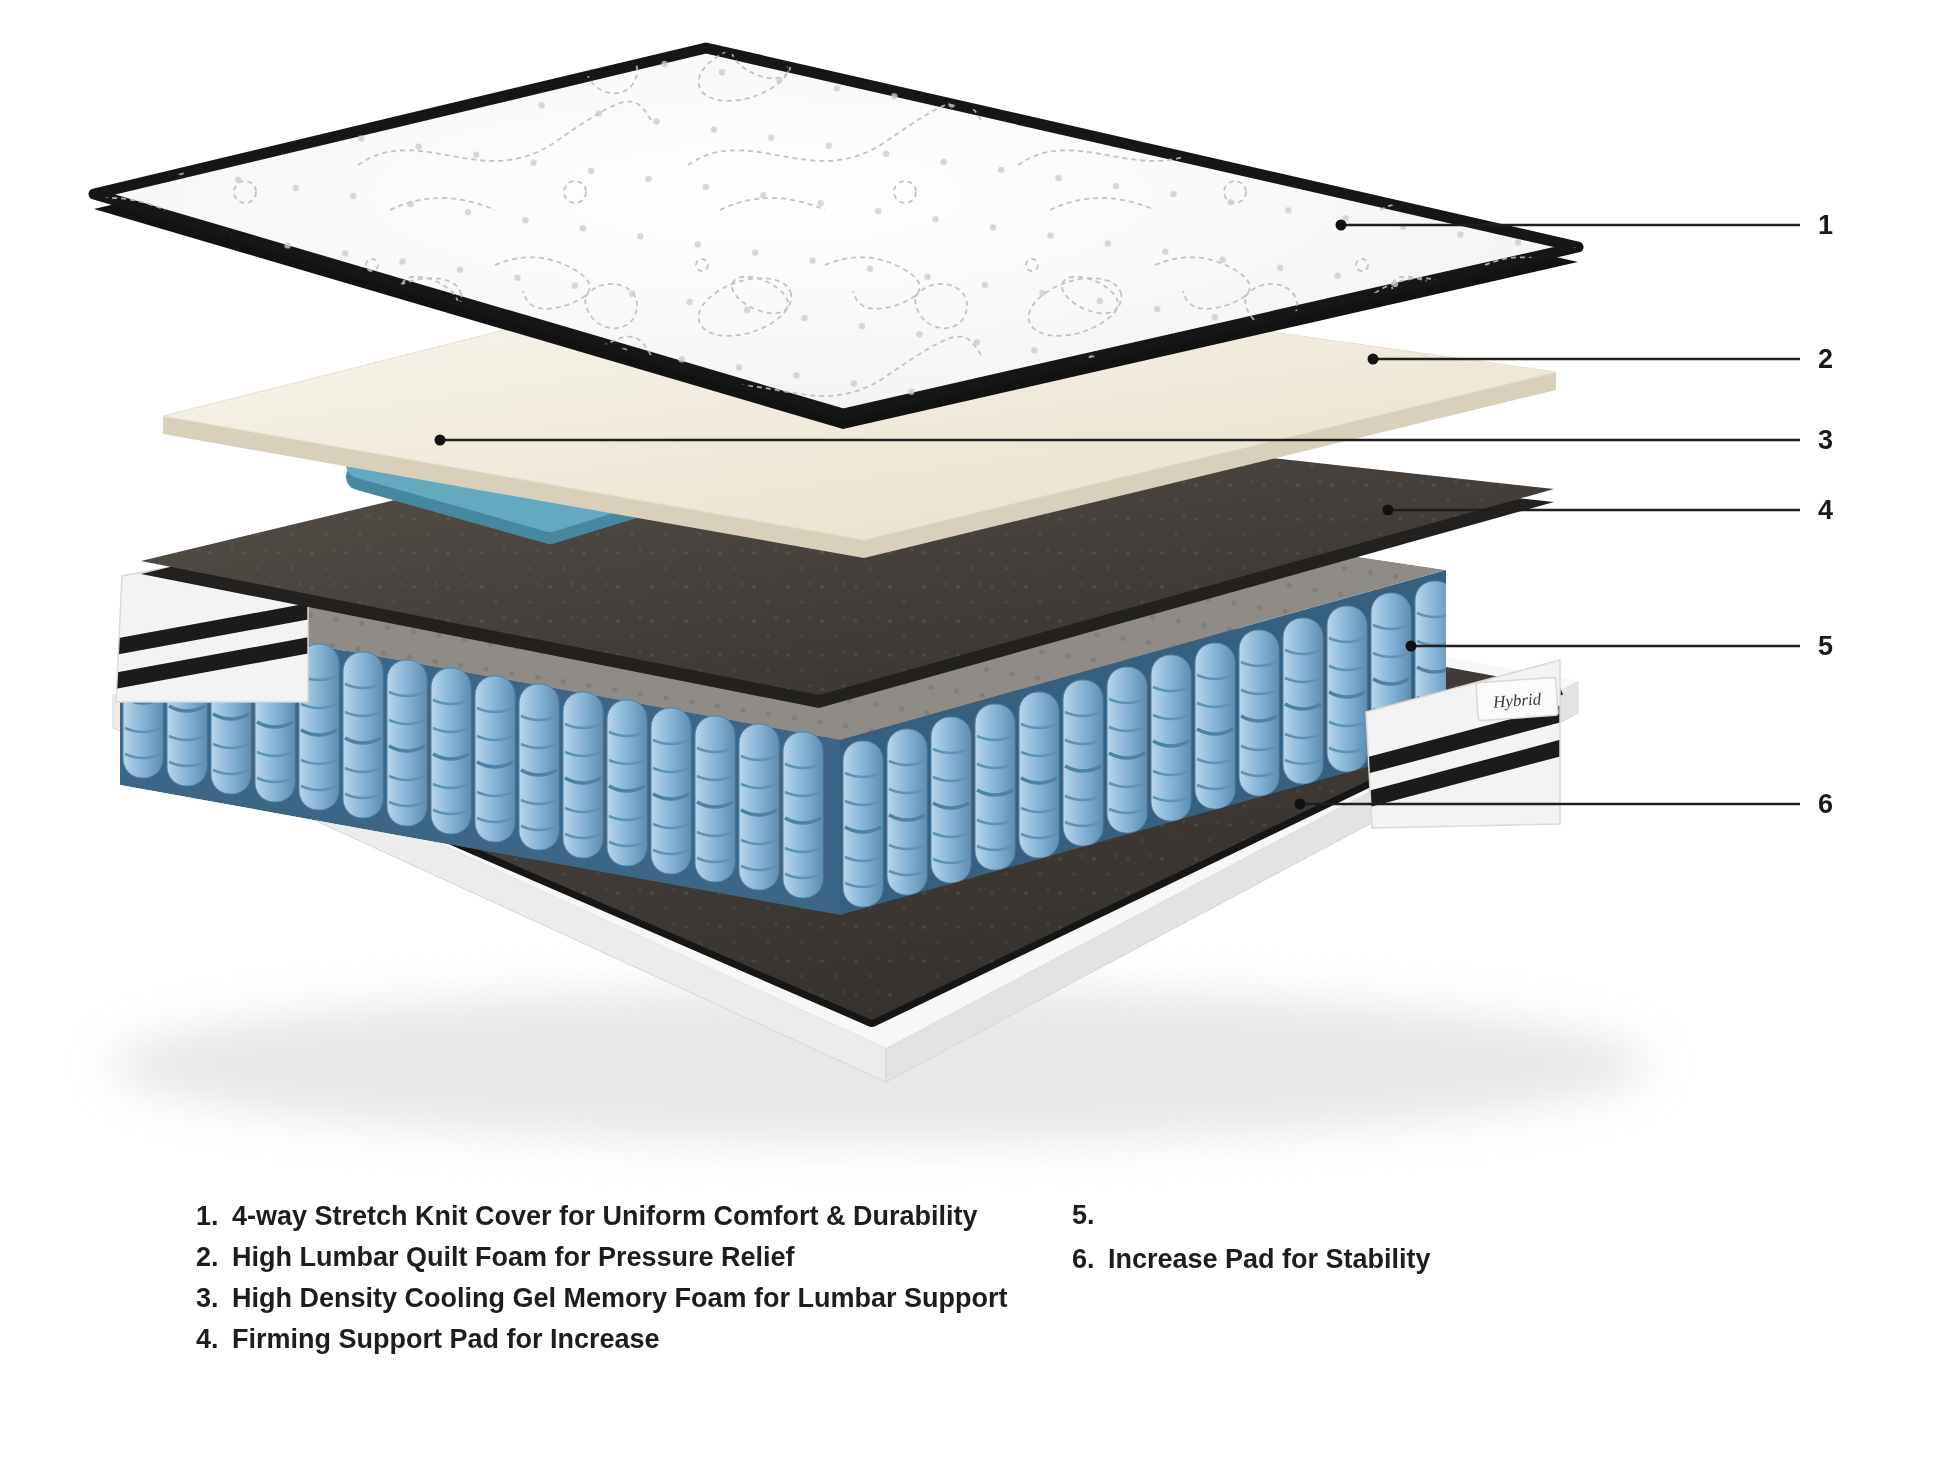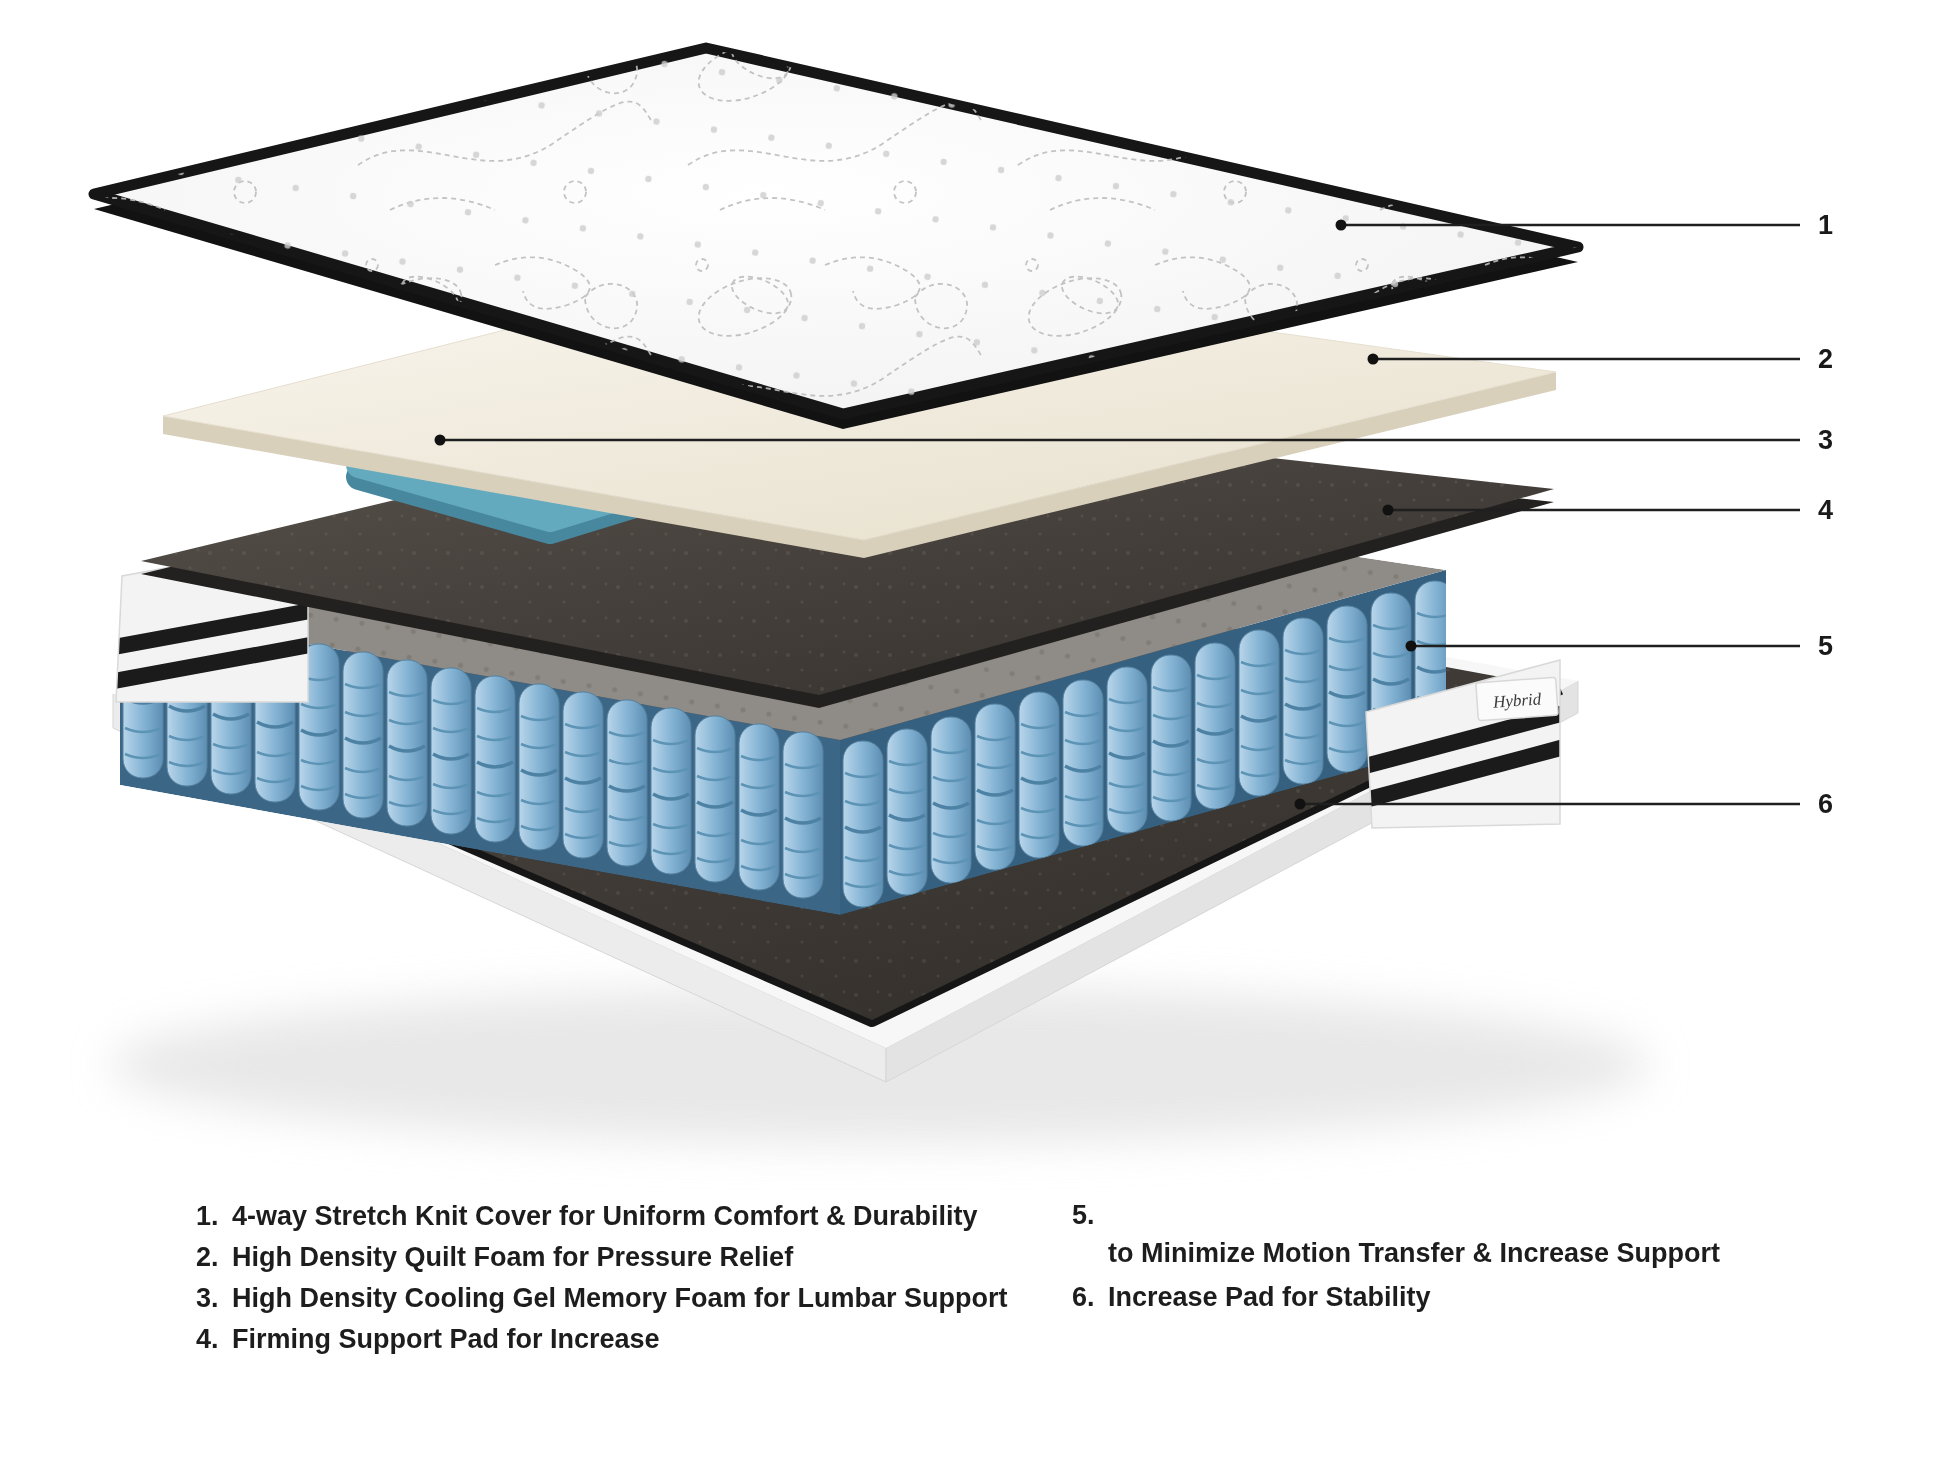--- a/index.html
+++ b/index.html
@@ -230,36 +230,36 @@
   <div class="callout-num" style="left:1818px;top:633px;">5</div>
   <div class="callout-num" style="left:1818px;top:791px;">6</div>
 
   <div class="legend-col legend-left" style="left:196px;top:1196px;width:880px;">
     <div class="legend-item">
       <span class="legend-num">1.</span>
       <span class="legend-text">4-way Stretch Knit Cover for Uniform Comfort &amp; Durability</span>
     </div>
     <div class="legend-item">
       <span class="legend-num">2.</span>
-      <span class="legend-text">High Density Quilt Foam for Pressure Relief</span>
+      <span class="legend-text">High Lumbar Quilt Foam for Pressure Relief</span>
     </div>
     <div class="legend-item">
       <span class="legend-num">3.</span>
       <span class="legend-text">High Density Cooling Gel Memory Foam for Lumbar Support</span>
     </div>
     <div class="legend-item">
       <span class="legend-num">4.</span>
       <span class="legend-text">Firming Support Pad for Increase</span>
     </div>
   </div>
 
   <div class="legend-col legend-right" style="left:1072px;top:1196px;width:740px;">
     <div class="legend-item">
       <span class="legend-num">5.</span>
-      <span class="legend-text"><br><span>to Minimize Motion Transfer &amp; Increase Support</span></span>
+      <span class="legend-text"><br></span>
     </div>
     <div class="legend-item">
       <span class="legend-num">6.</span>
       <span class="legend-text">Increase Pad for Stability</span>
     </div>
   </div>
 
 </div>
 
 </body></html>

